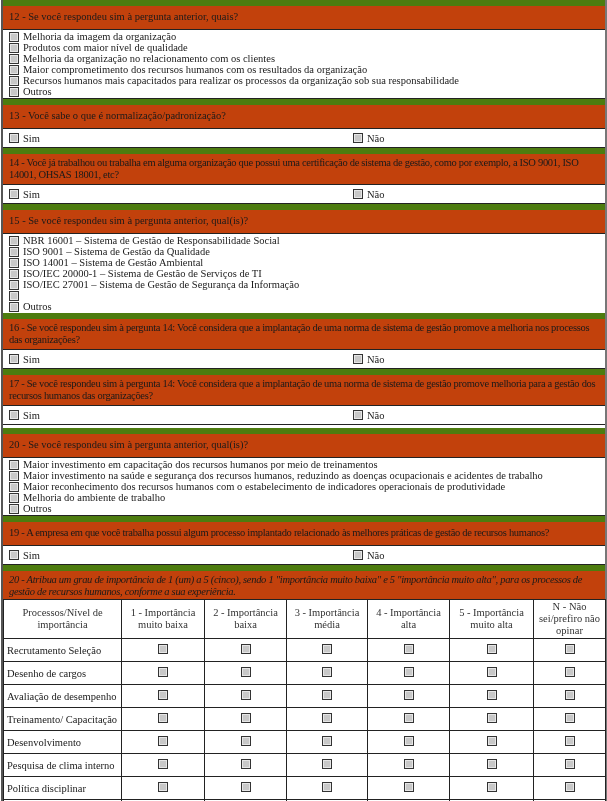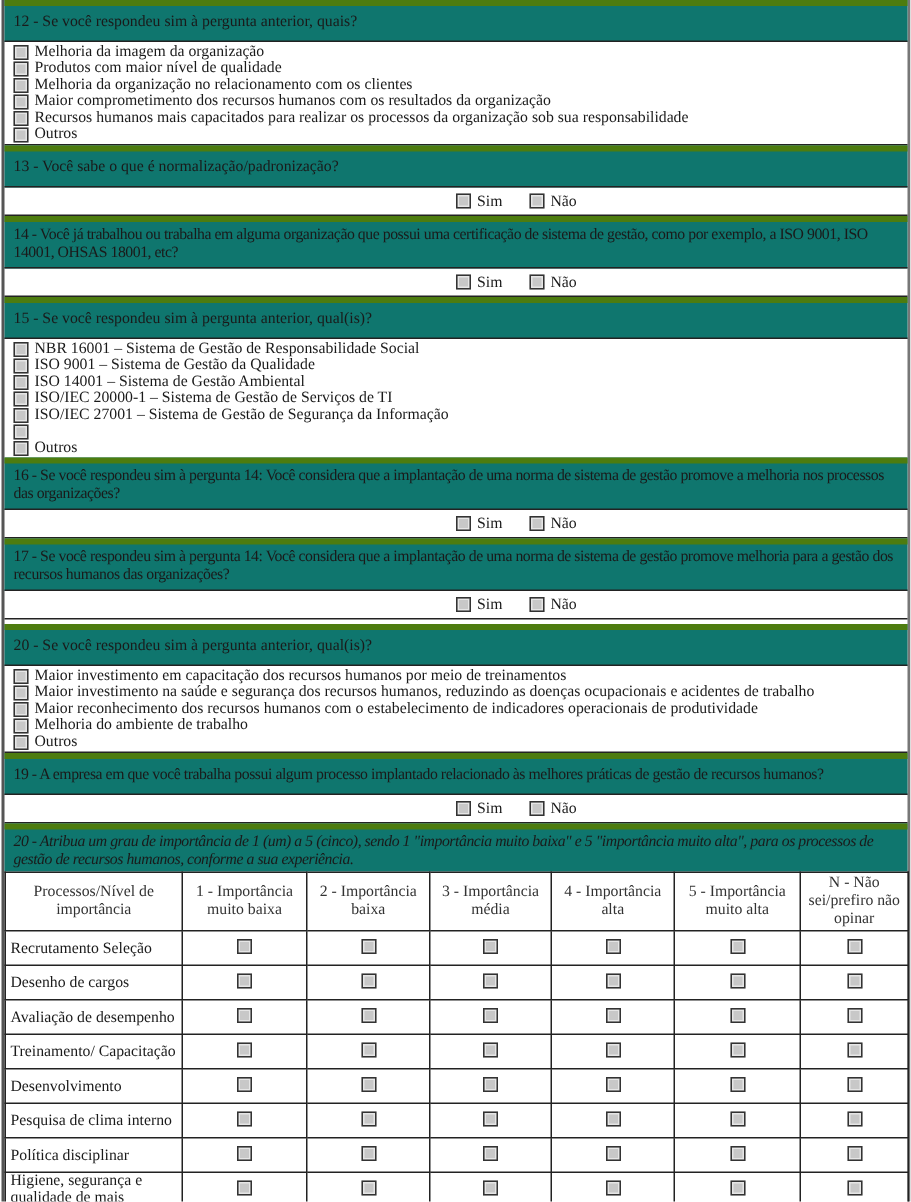--- a/index.html
+++ b/index.html
@@ -1,27 +1,27 @@
 <!DOCTYPE html>
 <html><head>
 <meta charset="utf-8">
 <style>
   html, body { margin: 0; padding: 0; background: #ffffff; }
   body { width: 607px; height: 801px; overflow: hidden; position: relative;
          font-family: "Liberation Serif", "DejaVu Serif", serif; font-size: 10.5px; color: #1a1a1a; }
   .form { position: absolute; left: 1px; top: 0; width: 602px; border-left: 2px solid #555; border-right: 2px solid #777; }
-  .qhead { background: #0f766e; border-top: 4px solid #4d7c0f; border-bottom: 1px solid #222;
+  .qhead { background: #c2410c; border-top: 6px solid #4d7c0f; border-bottom: 1px solid #222;
            padding: 3px 4px 3px 6px; line-height: 12px; }
   .qhead.single { padding-top: 5px; padding-bottom: 6px; }
   .opts { padding: 1px 4px 1px 6px; }
   .opt { display: flex; align-items: center; height: 11px; line-height: 11px; }
   .cb { display: inline-block; width: 8px; height: 8px; border: 1px solid #333; background: #c8c8c8;
         box-shadow: inset 0 0 0 1px #e6e6e6; margin-right: 4px; flex: none; }
   .yn { display: flex; height: 18px; align-items: center; padding-left: 6px; border-bottom: 1px solid #222; }
-  .yn .left { width: 326px; display: flex; align-items: center; justify-content: flex-end; }
+  .yn .left { width: 326px; display: flex; align-items: center; }
   .yn .right { display: flex; align-items: center; margin-left: 18px; }
   table.grid { border-collapse: collapse; width: 602px; table-layout: fixed; }
   table.grid td, table.grid th { border: 1px solid #222; padding: 0 3px; font-weight: normal; }
   table.grid th { text-align: center; line-height: 12px; height: 38px; color: #333; }
   table.grid td.proc { line-height: 11px; height: 22px; text-align: left; }
   table.grid td.c { text-align: center; }
   table.grid td.c .cb { margin: 0; }
   .tight { letter-spacing: -0.3px; }
 </style>
 </head>

